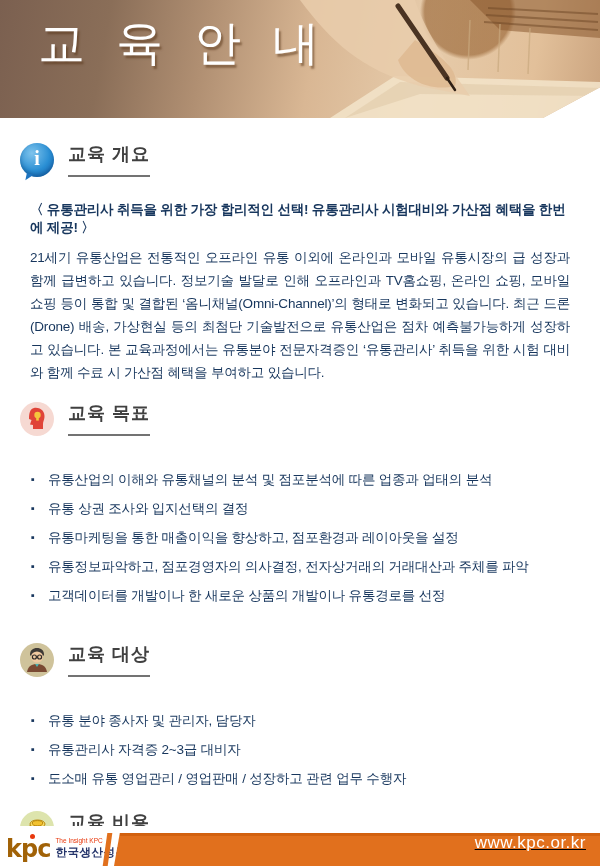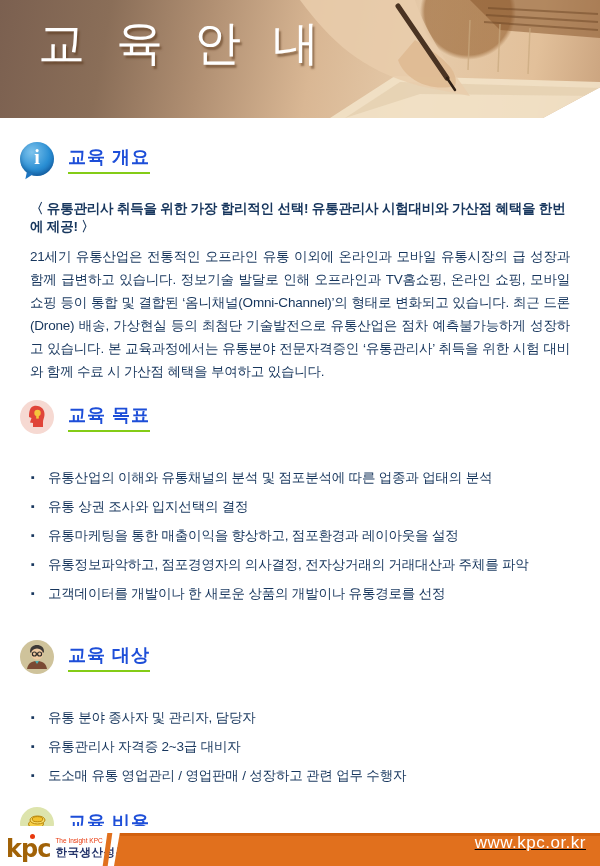--- a/index.html
+++ b/index.html
@@ -24,22 +24,22 @@
     font-size:47px; font-weight:normal; color:#ffffff; letter-spacing:9px;
     text-shadow: 2px 3px 2px rgba(90,55,25,.55);
     margin-left: 12px;
   }
 
   
   .content { padding:0 30px; color:#17365d; }
 
   .sec-head { display:flex; align-items:center; gap:14px; margin-left:-10px; }
   .sec-title {
-    font-size:18px; font-weight:bold; color:#1d4ed8;
-    border-bottom:2px solid #84cc16; padding-bottom:3px; letter-spacing:1px;
+    font-size:18px; font-weight:bold; color:#404040;
+    border-bottom:2px solid #737373; padding-bottom:9px; letter-spacing:1px;
   }
   .badge { width:34px; height:34px; border-radius:50%; position:relative; flex:0 0 34px; }
 
   .badge-info { background:radial-gradient(circle at 35% 30%, #7ec3ec, #2a8fd4 55%, #1465b4); box-shadow:inset 0 -3px 4px rgba(0,40,90,.35); }
   .badge-info .i-glyph { position:absolute; left:0; top:4px; width:100%; text-align:center; color:#fff; font-weight:bold; font-size:20px; font-family:"Liberation Serif",serif; }
   .badge-info:after { content:""; position:absolute; left:6px; bottom:-4px; width:0; height:0; border-left:7px solid #1d74c0; border-bottom:7px solid transparent; transform:rotate(12deg); }
 
   .badge-goal { background:#f6d9d2; }
   .badge-target { background:#cfc39b; }
   .badge-cost { background:#dde4ad; }

